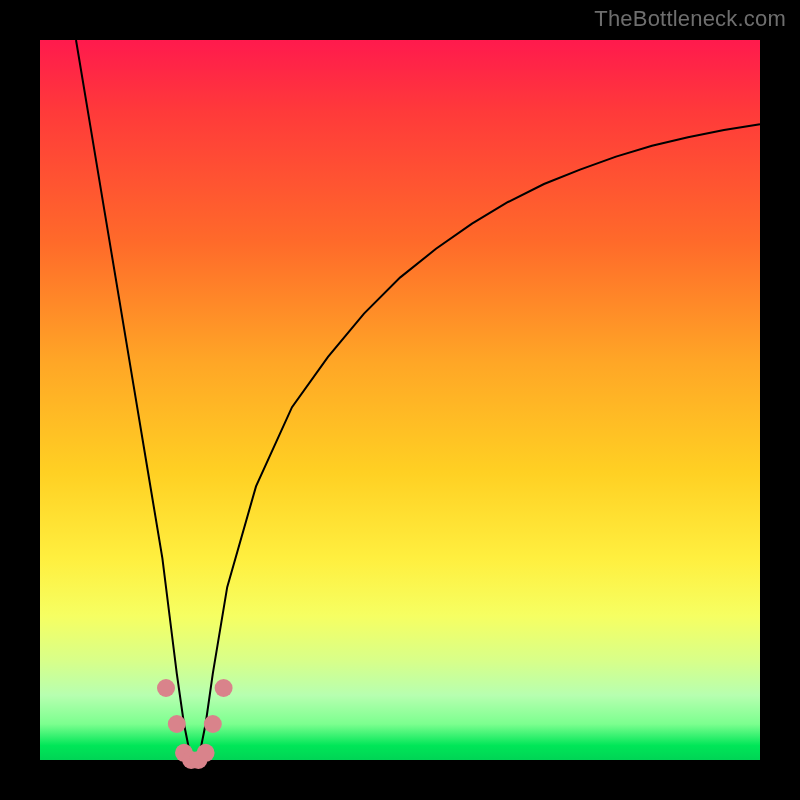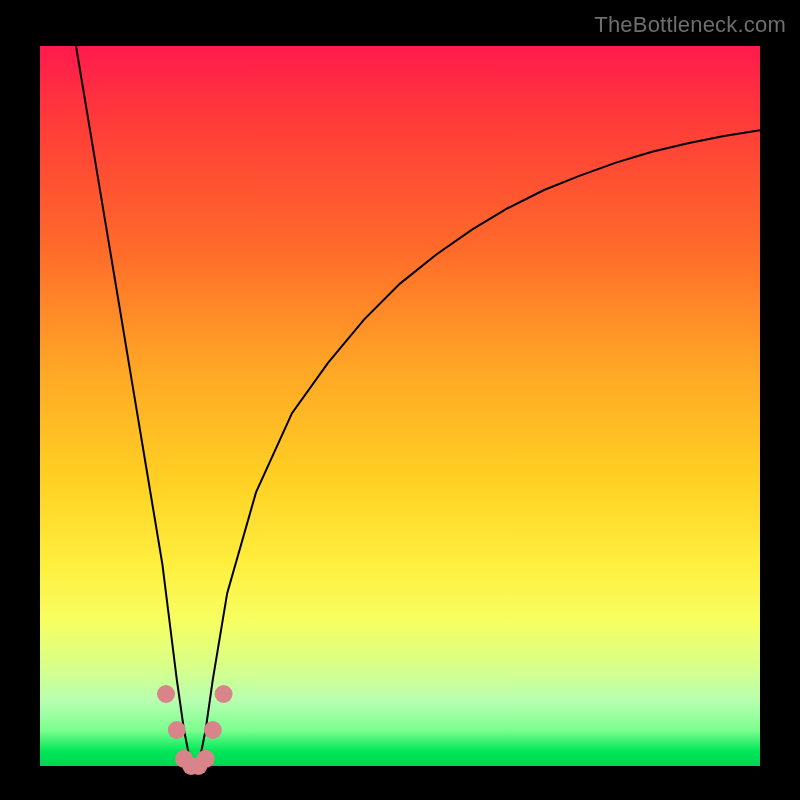--- a/index.html
+++ b/index.html
@@ -7,21 +7,21 @@
     padding: 0;
     width: 800px;
     height: 800px;
     background: #000000;
     font-family: Arial, Helvetica, sans-serif;
     overflow: hidden;
   }
   .frame {
     position: absolute;
     left: 0;
-    top: 6px;
+    top: 0;
     width: 800px;
     height: 620px;
     background: #000000;
     text-align: center;
   }
   .plot-area {
     position: absolute;
     left: 40px;
     top: 40px;
     width: 720px;

